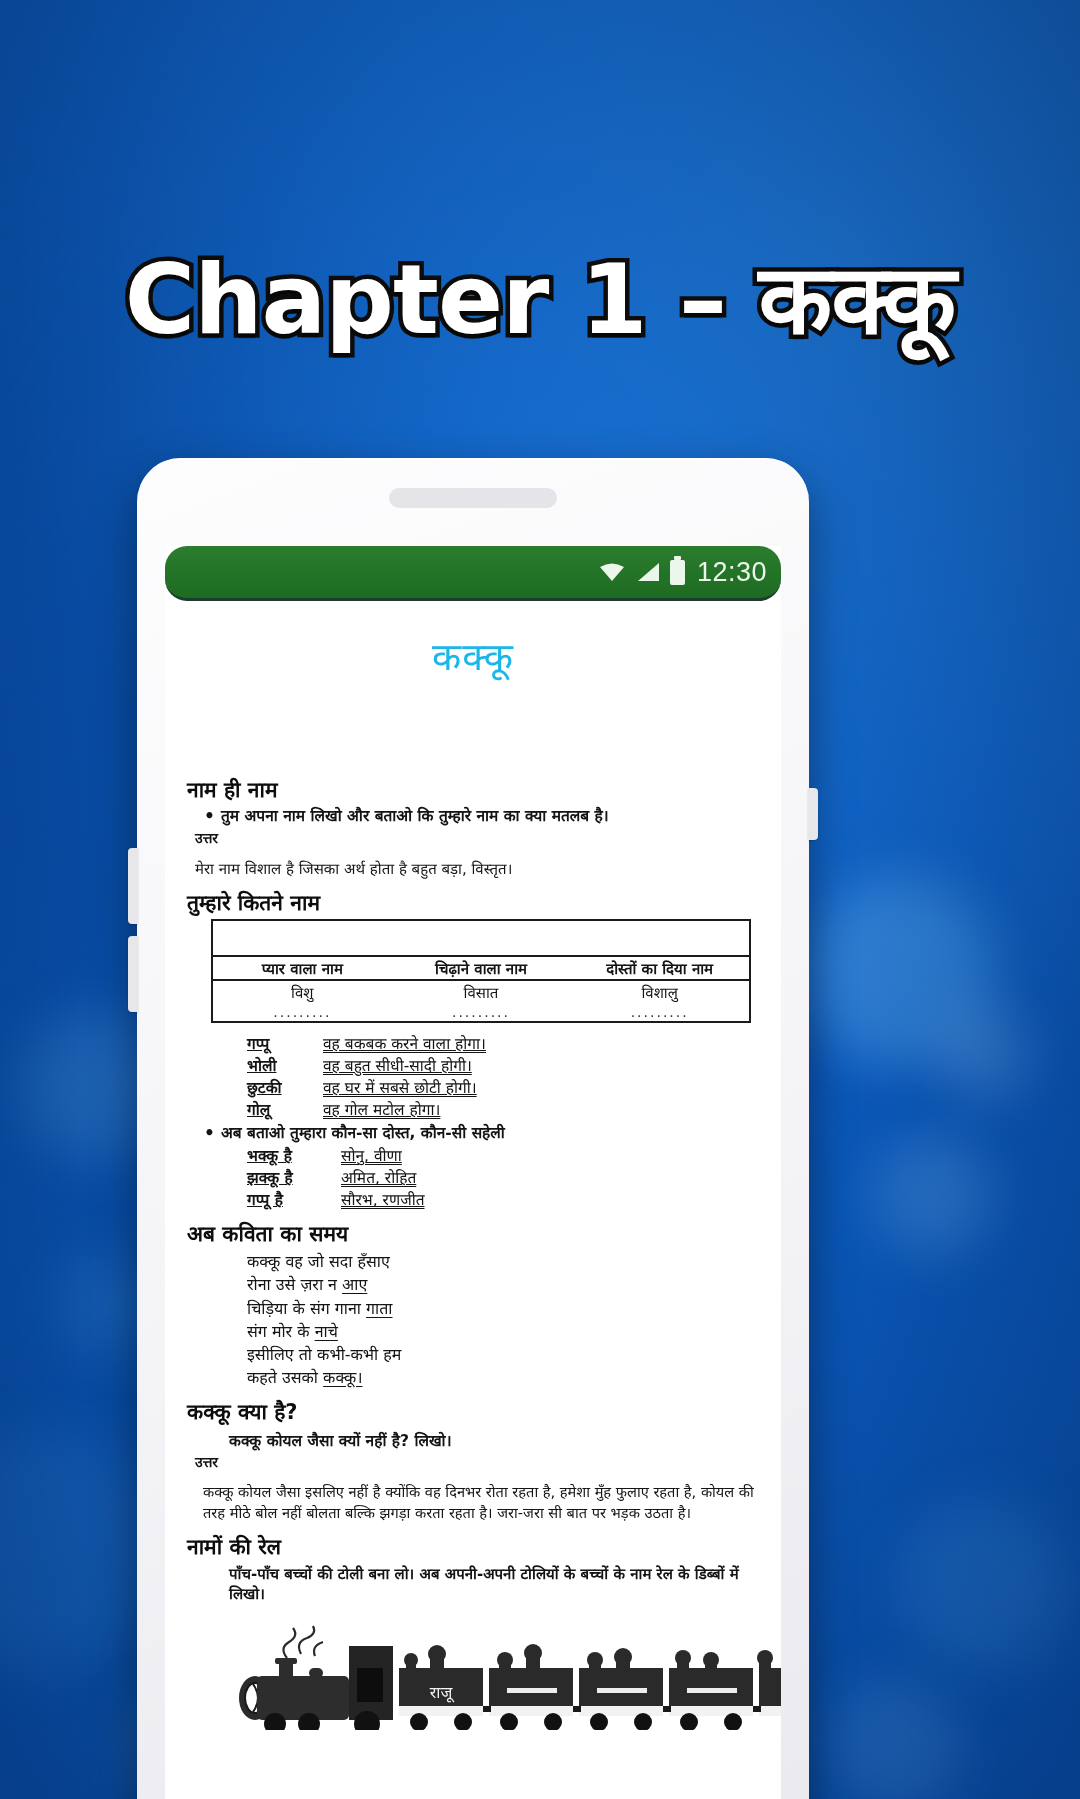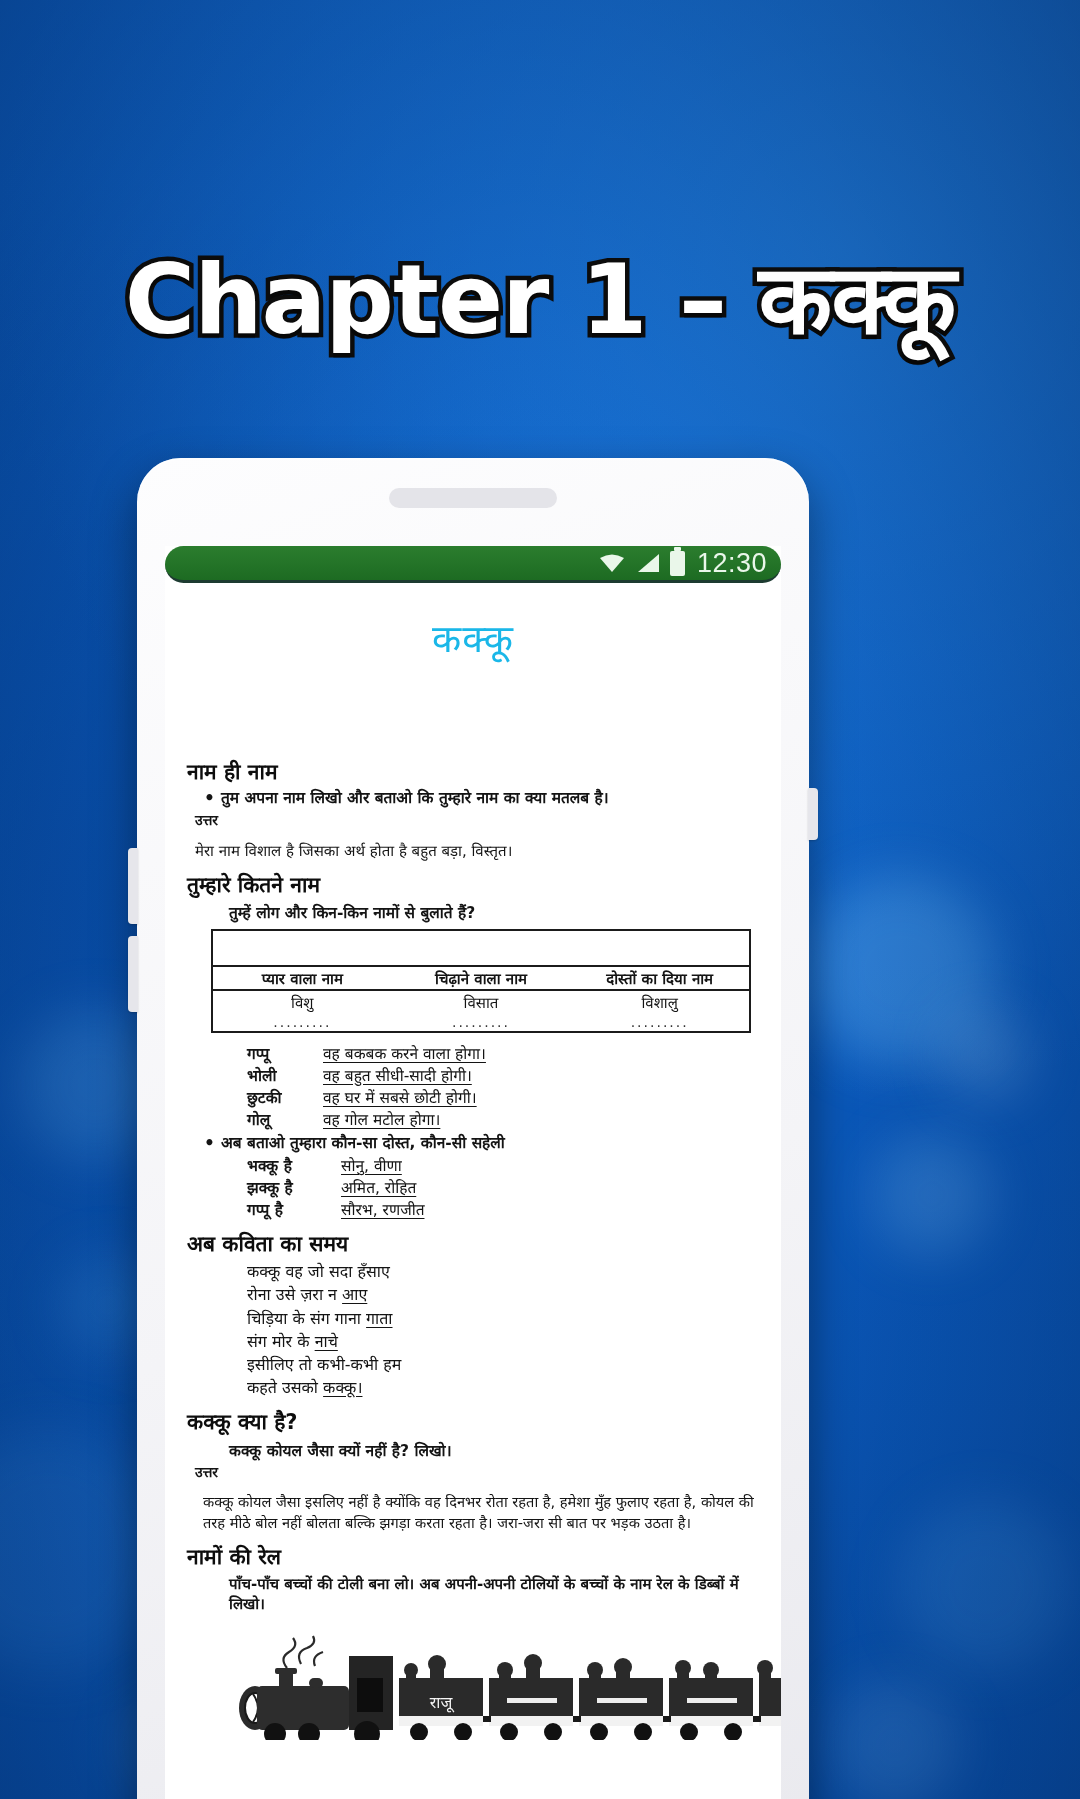--- a/index.html
+++ b/index.html
@@ -81,21 +81,21 @@
   .btn-r1 { right: -9px; top: 330px; width: 10px; height: 52px; border-radius: 0 4px 4px 0; }
 
   
   .screen {
     position: absolute;
     left: 28px; top: 88px; right: 28px; bottom: 0;
     background: #ffffff;
     overflow: hidden;
   }
   .statusbar {
-    height: 37px;
+    height: 55px;
     background: linear-gradient(180deg,#2b7d2e 0%, #1d6b22 100%);
     border-bottom: 3px solid #1d3b31;
     display: flex; align-items: center; justify-content: flex-end;
     padding-right: 14px; gap: 9px; border-radius: 22px;
   }
   .sb-time {
     color: #eaf7ea; font-size: 27px; font-weight: 400;
     font-family: "Liberation Sans", sans-serif;
     letter-spacing: .5px; margin-left: 3px;
   }
@@ -169,21 +169,21 @@
     margin: 2px 8px 10px 24px;
     font-family: "DejaVu Sans", sans-serif;
   }
   .nt-blank { height: 34px; }
   .nt-row { display: flex; border-top: 2px solid #1b1b1b; }
   .nt-row.noline { border-top: 0; }
   .nt-c { flex: 1; text-align: center; padding: 1px 2px; font-size: 15px; }
   .nt-head .nt-c { font-weight: 700; font-size: 15px; }
   .nt-dots { letter-spacing: 2px; font-size: 14px; color: #333; }
 
-  .pairs { margin: 1px 0 2px 60px; font-family: "DejaVu Sans", sans-serif; }
+  .pairs { margin: 1px 0 2px 60px; font-family: "DejaVu Sans", sans-serif; text-decoration: underline; }
   .pair { display: flex; gap: 14px; font-size: 15.5px; line-height: 1.42; }
   .pair .k { width: 62px; flex: none; font-weight: 700; }
   .pair .v { text-decoration: underline; text-underline-offset: 3px; }
   .pairs.wide .k { width: 80px; }
 
   .poem { margin: 2px 0 4px 60px; font-family: "DejaVu Sans", sans-serif; }
   .poem div { font-size: 16px; line-height: 1.44; }
   .u { text-decoration: underline; text-underline-offset: 3px; }
 
   .para {
@@ -252,21 +252,20 @@
         <div class="spacer-lg"></div>
 
         <div class="h-sec">नाम ही नाम</div>
         <div class="bullet-line">तुम अपना नाम लिखो और बताओ कि तुम्हारे नाम का क्या मतलब है।</div>
         <div class="ans-row">
           <span class="ans-lbl">उत्तर</span>
           <span class="ans-txt">मेरा नाम विशाल है जिसका अर्थ होता है बहुत बड़ा, विस्तृत।</span>
         </div>
 
         <div class="h-sec">तुम्हारे कितने नाम</div>
-        <div class="sub-q">तुम्हें लोग और किन-किन नामों से बुलाते हैं?</div>
 
         <div class="nametable">
           <div class="nt-blank"></div>
           <div class="nt-row nt-head">
             <div class="nt-c">प्यार वाला नाम</div>
             <div class="nt-c">चिढ़ाने वाला नाम</div>
             <div class="nt-c">दोस्तों का दिया नाम</div>
           </div>
           <div class="nt-row">
             <div class="nt-c">विशु</div>

